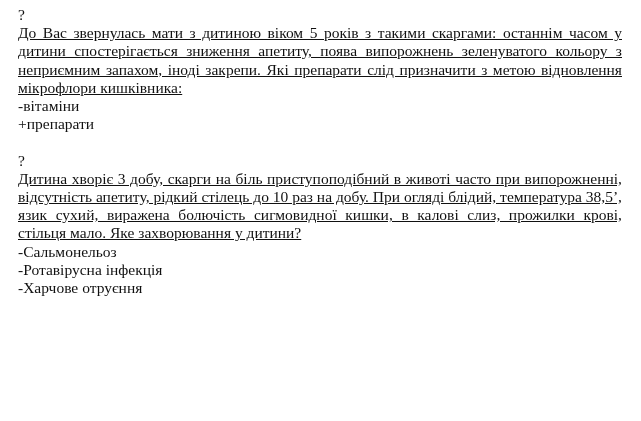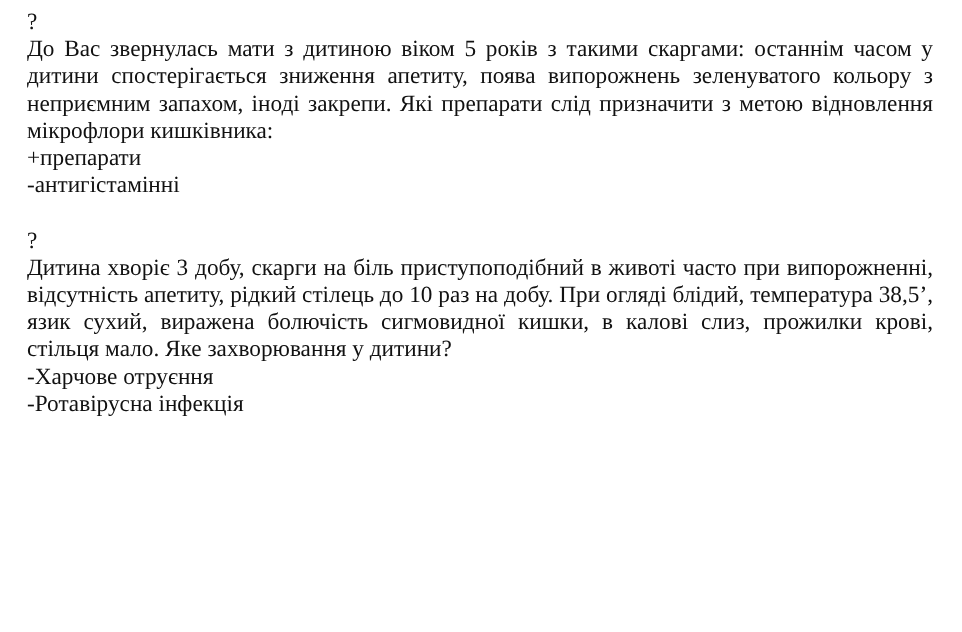--- a/index.html
+++ b/index.html
@@ -24,44 +24,46 @@
       color: #111111;
     }
     .line {
       display: block;
       white-space: nowrap;
     }
     .para {
       display: block;
       text-align: justify;
       text-align-last: left;
+      text-decoration: underline;
     }
     .gap {
       display: block;
       height: 18.2px;
     }
   </style>
 </head>
 <body>
 
 <div class="page">
 
   <div>
     <span class="line">?</span>
     <span class="para">До  Вас звернулась мати з дитиною віком 5 років з такими скаргами: останнім часом у дитини спостерігається зниження апетиту, поява випорожнень зеленуватого кольору з неприємним запахом, іноді закрепи. Які препарати слід призначити з метою відновлення мікрофлори кишківника:</span>
     <div>
+      <span class="line">-вітаміни</span>
       <span class="line">+препарати</span>
-      <span class="line">-антигістамінні</span>
     </div>
   </div>
 
   <span class="gap"></span>
 
   <div>
     <span class="line">?</span>
     <span class="para">Дитина хворіє 3 добу, скарги на біль приступоподібний в животі часто при випорожненні, відсутність апетиту, рідкий стілець до 10 раз на добу. При огляді блідий, температура 38,5’, язик сухий, виражена болючість  сигмовидної кишки, в калові слиз, прожилки крові, стільця мало. Яке захворювання у дитини?</span>
     <div>
+      <span class="line">-Сальмонельоз</span>
+      <span class="line">-Ротавірусна інфекція</span>
       <span class="line">-Харчове отруєння</span>
-      <span class="line">-Ротавірусна інфекція</span>
     </div>
   </div>
 
 </div>
 
 </body></html>

